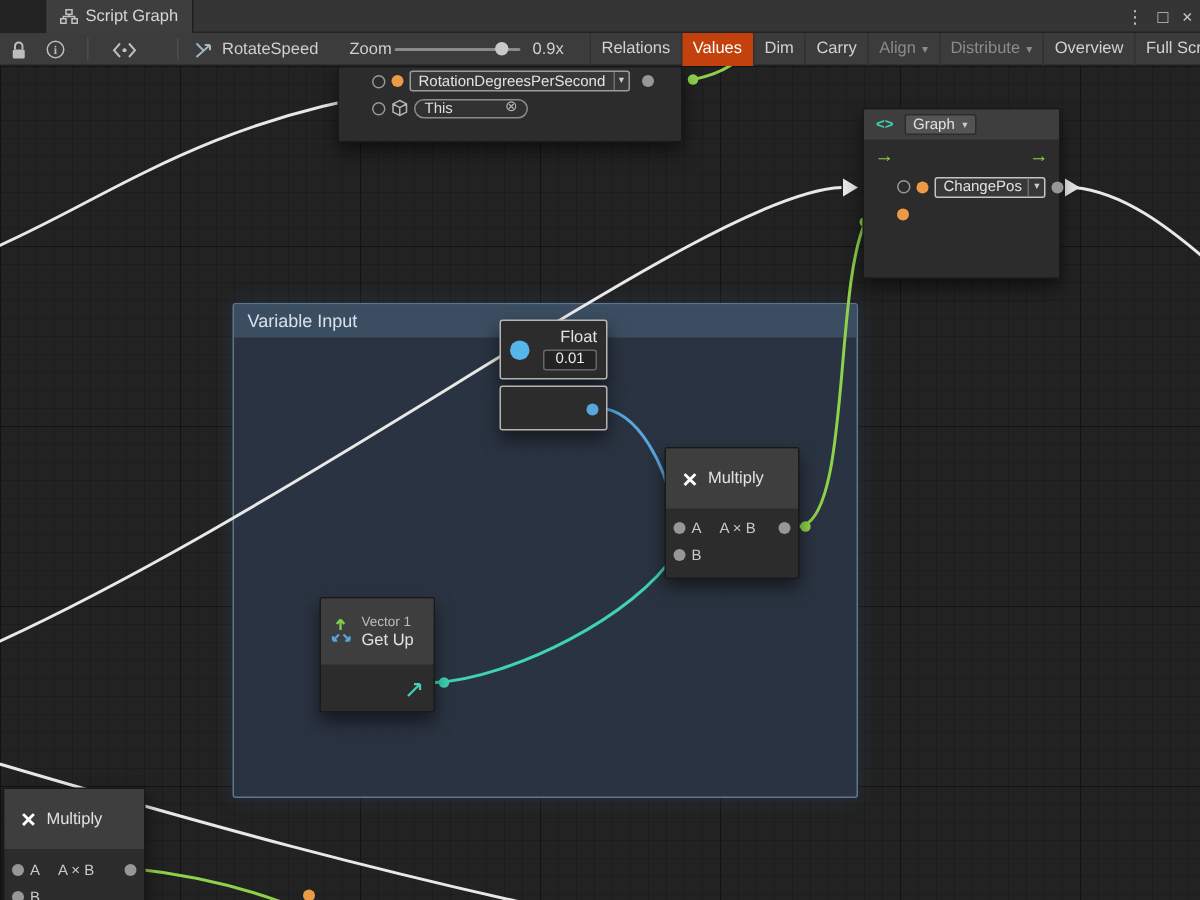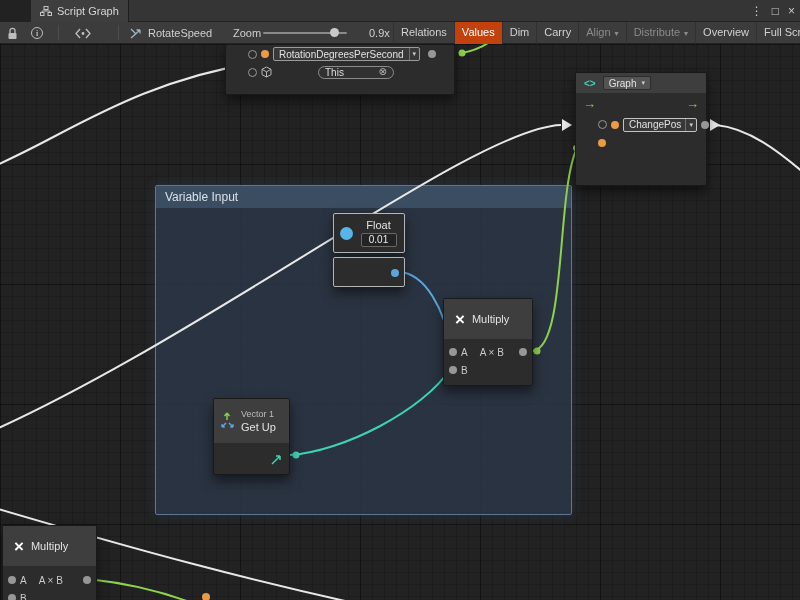--- a/index.html
+++ b/index.html
@@ -34,21 +34,21 @@
   
   .canvas{position:absolute;top:44px;left:0;width:800px;height:556px;overflow:hidden;
     background-color:#222;
     background-image:
       linear-gradient(rgba(0,0,0,.32) 1px,transparent 1px),
       linear-gradient(90deg,rgba(0,0,0,.32) 1px,transparent 1px),
       linear-gradient(rgba(0,0,0,.16) 1px,transparent 1px),
       linear-gradient(90deg,rgba(0,0,0,.16) 1px,transparent 1px);
     background-size:120px 120px,120px 120px,12px 12px,12px 12px;}
 
-  .group{position:absolute;left:155px;top:141px;width:417px;height:330px;z-index:1;
+  .group{position:absolute;left:155px;top:158px;width:417px;height:330px;z-index:1;
     background:rgba(43,54,70,.85);border:1px solid #5d7793;border-radius:2px;
     box-shadow:0 0 14px rgba(70,130,190,.18);}
   .group-header{height:22px;background:#3b4d61;display:flex;align-items:center;padding:0 9px;
     font-size:12px;color:#d8e1eb;}
 
   .wires{position:absolute;inset:0;z-index:2;pointer-events:none;}
 
   .node{position:absolute;background:#2c2c2c;border:1px solid #191919;border-radius:2px;z-index:3;
     box-shadow:0 6px 12px rgba(0,0,0,.5);}
   .node.selected{border:1px solid #b5b5b5;}
@@ -67,21 +67,21 @@
   .x-icon{font-size:17px;font-weight:bold;color:#fff;line-height:1;}
 
   .dd{display:flex;align-items:center;background:#383838;border:1px solid #9b9b9b;border-radius:2px;
     height:14px;font-size:10px;color:#e2e2e2;}
   .dd-text{padding:0 5px;flex:1;white-space:nowrap;overflow:hidden;}
   .dd-arrow{border-left:1px solid #6f6f6f;padding:0 3px;font-size:7px;color:#ccc;line-height:12px;}
   .dd.bright{border-color:#c4c4c4;justify-content:flex-end;}
   .dd-btn{display:flex;align-items:center;background:#545454;border:1px solid #2c2c2c;border-radius:2px;
     height:14px;font-size:10px;color:#e2e2e2;padding:0 5px;gap:5px;}
   .field{display:flex;align-items:center;background:#313131;border:1px solid #8c8c8c;border-radius:7px;
-    height:13px;font-size:10px;color:#dedede;padding:0 6px;gap:15px;margin-left:42px;}
+    height:13px;font-size:10px;color:#dedede;padding:0 6px;gap:15px;}
   .null-x{font-size:10px;color:#b5b5b5;line-height:1;}
   .valbox{background:#232323;border:1px solid #676767;border-radius:2px;font-size:10px;color:#ececec;
     height:14px;line-height:12px;min-width:36px;text-align:center;padding:0 4px;}
   .circle-blue{width:13px;height:13px;border-radius:50%;background:#56b5e9;flex:none;}
   .flow-row{position:relative;height:22px;}
   .flow-arrow{position:absolute;top:3px;font-size:13px;font-weight:bold;color:#8ed14b;line-height:16px;}
 </style>
 </head>
 <body>
 
@@ -130,21 +130,21 @@
         <path d="M1 10 L10 2 M10 2 H6.5 M10 2 V5.5" fill="none" stroke="#9fb8c4" stroke-width="1.3"></path>
         <path d="M1 1 L6 6" fill="none" stroke="#9fb8c4" stroke-width="1.3"></path>
       </svg>
       <span>RotateSpeed</span>
     </div>
     <div class="tb-abs" style="left:233px">
       <span>Zoom</span>
     </div>
     <div class="zoom-track"></div>
     <div class="zoom-knob"></div>
-    <div class="tb-abs" style="left:369px">
+    <div class="tb-abs" style="left:355px">
       <span>0.9x</span>
     </div>
     <div class="tb-buttons">
       <span class="tbtn">Relations</span>
       <span class="tbtn sel">Values</span>
       <span class="tbtn">Dim</span>
       <span class="tbtn">Carry</span>
       <span class="tbtn dis"><span>Align</span><span class="arr">▾</span></span>
       <span class="tbtn dis"><span>Distribute</span><span class="arr">▾</span></span>
       <span class="tbtn">Overview</span>
@@ -235,21 +235,21 @@
         <span class="sp"></span>
       </div>
       <div class="row">
         <span class="p p-orange"></span>
       </div>
     </div>
 
     <div class="node selected" style="left:333px;top:169px;width:72px;height:40px">
       <div style="display:flex;align-items:center;height:100%;padding:0 6px;gap:6px">
         <span class="circle-blue"></span>
-        <div style="display:flex;flex-direction:column;align-items:center;gap:2px;flex:1">
+        <div style="display:flex;flex-direction:column;align-items:flex-end;gap:2px;flex:1">
           <span class="ntitle">Float</span>
           <span class="valbox">0.01</span>
         </div>
       </div>
     </div>
     <div class="node selected" style="left:333px;top:213px;width:72px;height:30px">
       <span class="p p-blue"></span>
     </div>
 
     <div class="node" style="left:443px;top:254px;width:90px;height:88px">

